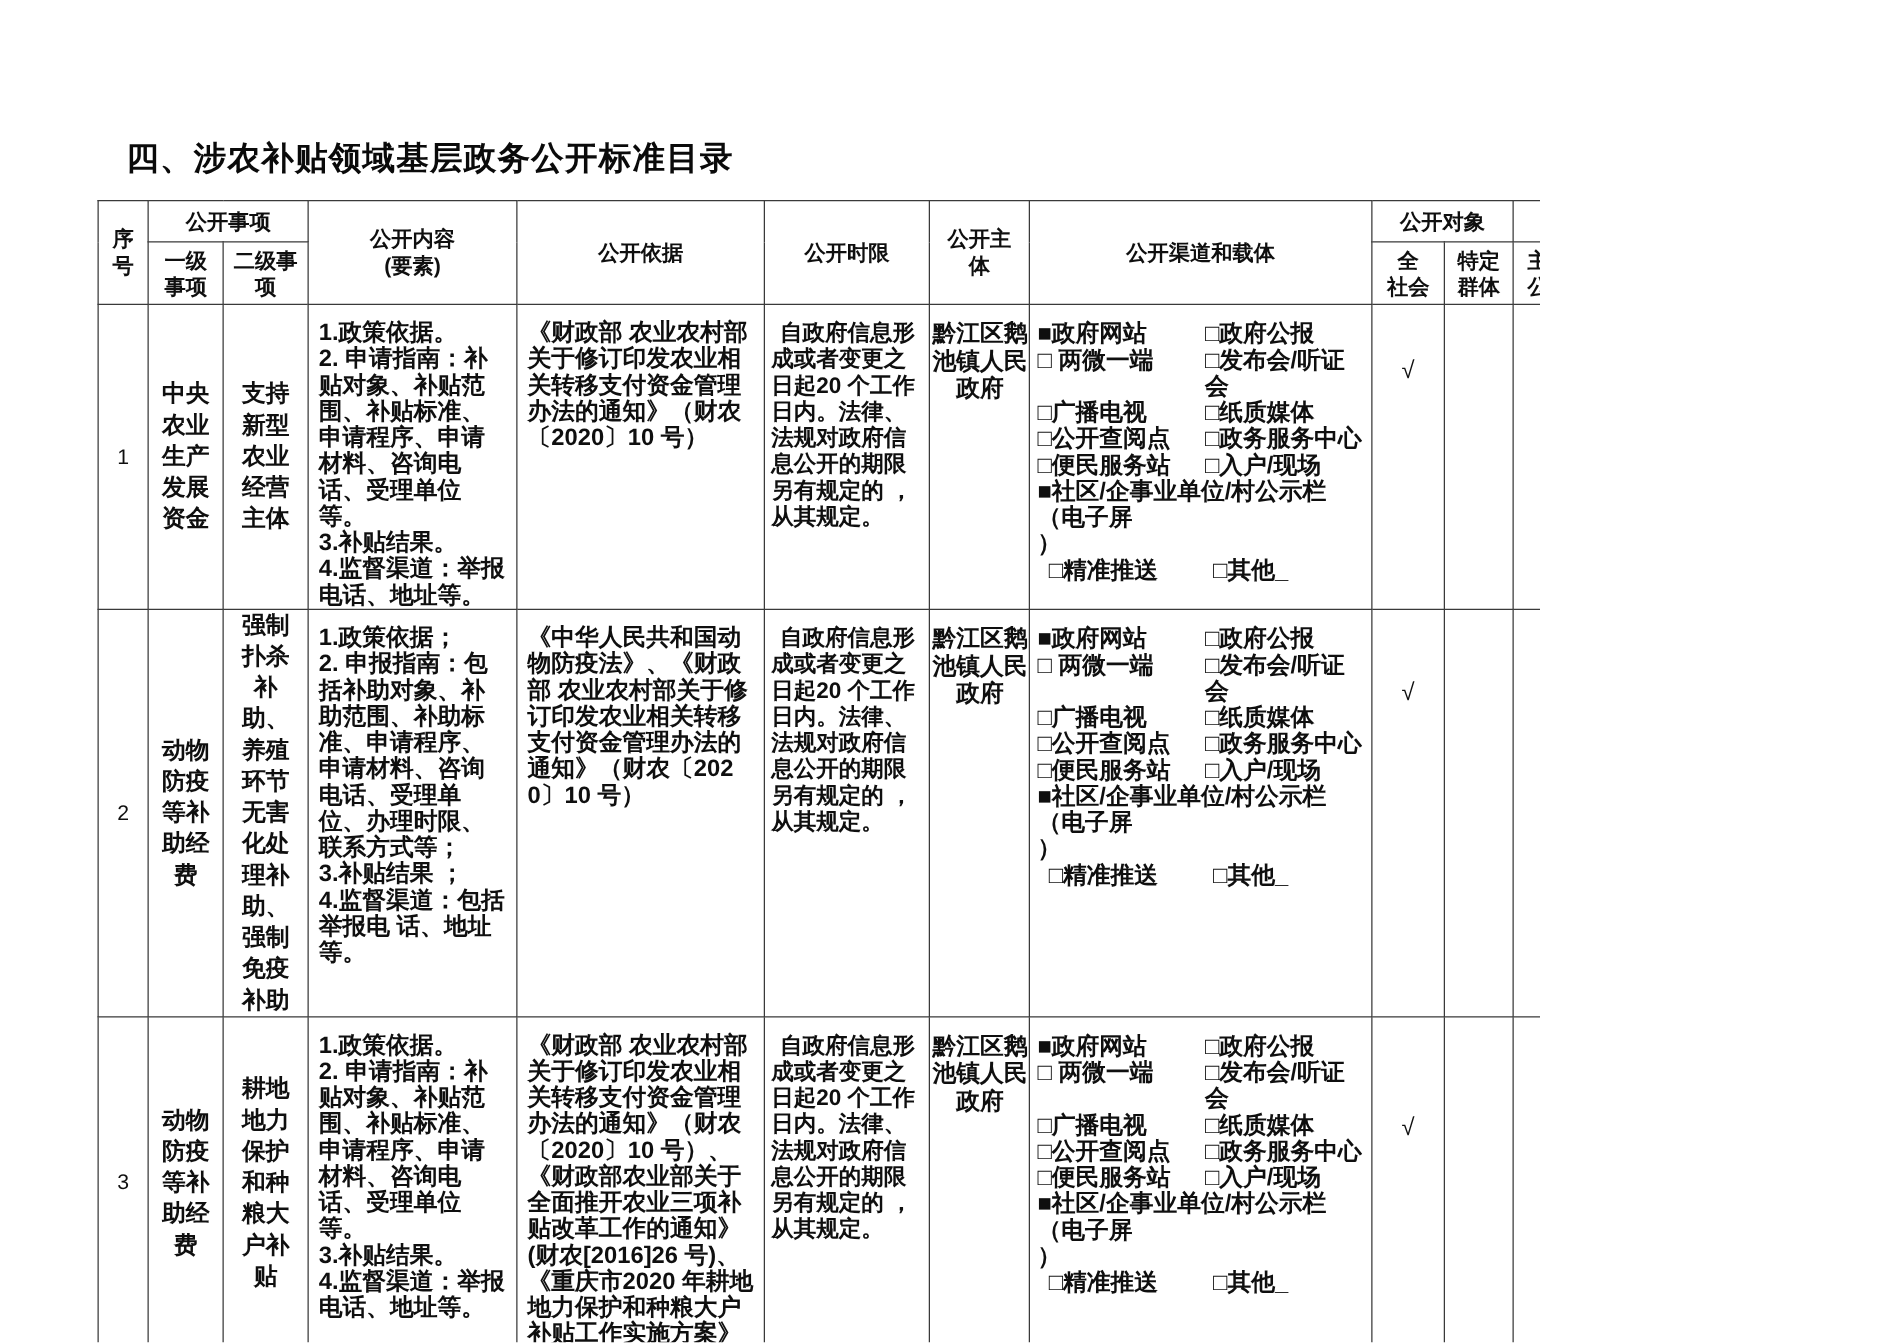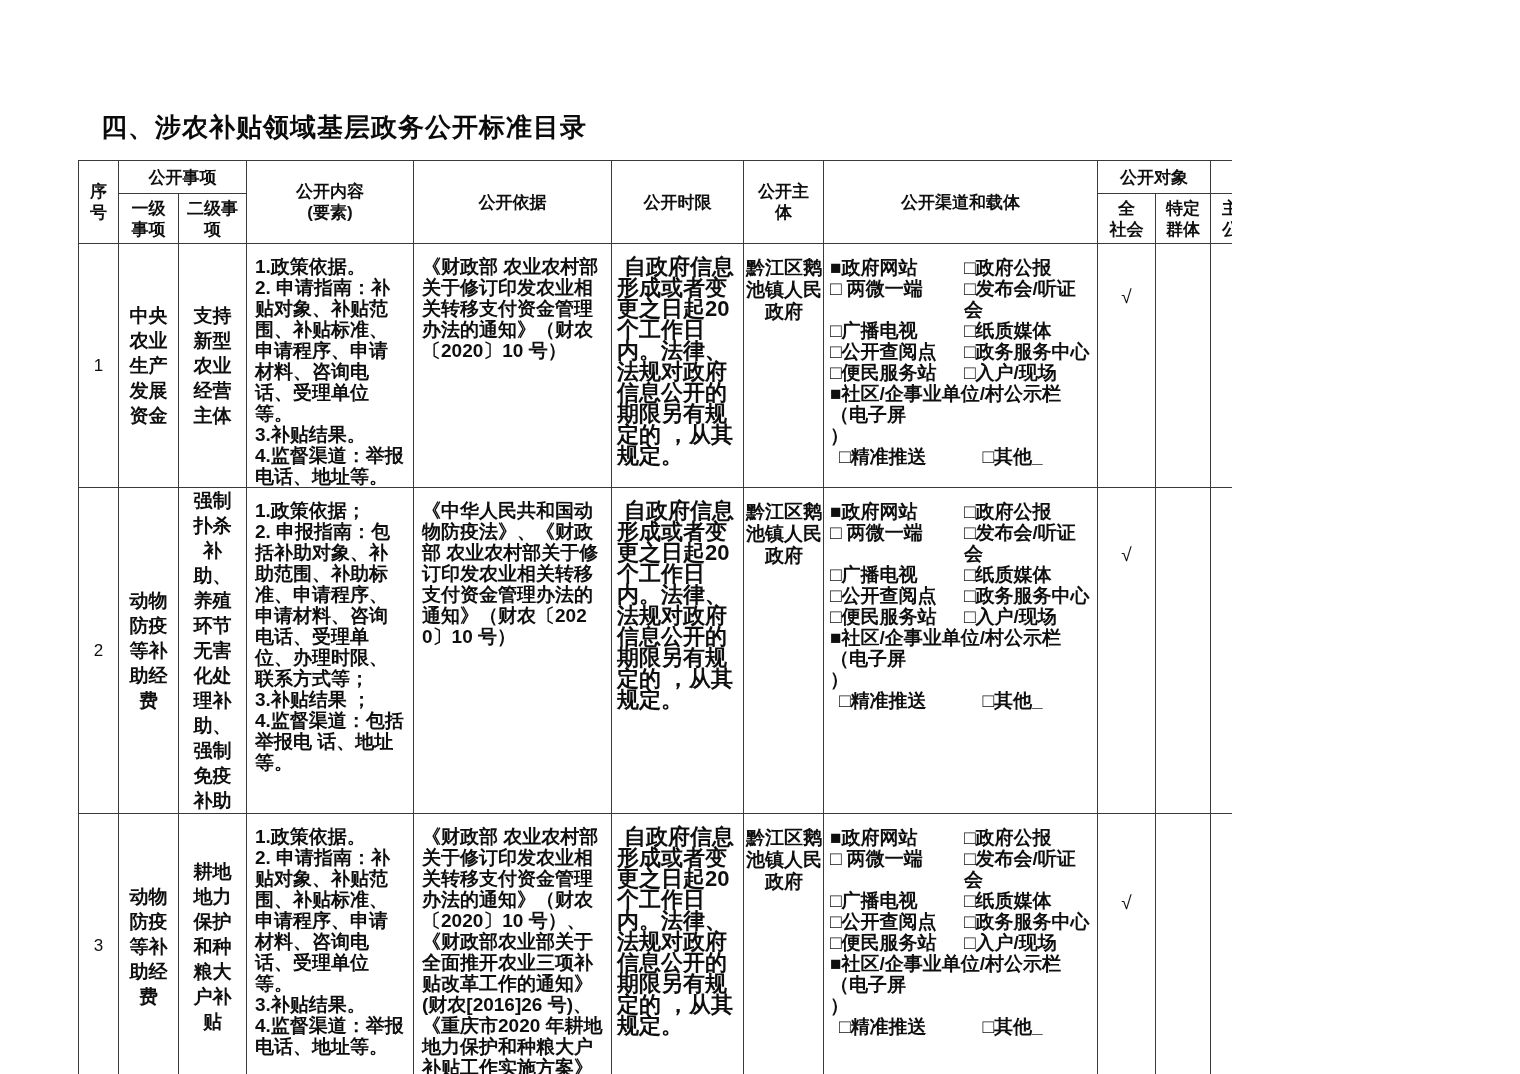--- a/index.html
+++ b/index.html
@@ -9,30 +9,30 @@
             font-family:Liberation Sans, sans-serif;font-weight:bold;color:#0f0f0f;}
   .std th,.std td{border:1px solid #3a3a3a;padding:0;overflow:hidden;box-sizing:border-box;}
   .std th{font-size:17px;text-align:center;vertical-align:middle;line-height:21px;font-weight:bold;padding:0 6px;}
   .std td{font-size:19px;}
   .preline{white-space:pre-line;}
   tr.hA{height:33px;} tr.hB{height:50px;}
   tr.r1{height:204px;} tr.r2{height:235px;} tr.r3{height:256px;}
   td.seq{text-align:center;vertical-align:middle;font-weight:normal;font-size:17px;}
   td.lvl{text-align:center;vertical-align:middle;padding:0 6px;line-height:25px;}
   td.txt{vertical-align:top;text-align:left;padding:12px 8px 0 8px;line-height:21px;white-space:pre-wrap;word-break:break-all;}
-  td.time{padding:12px 4px 0 5px;font-size:22px;text-indent:7px;}
+  td.time{padding:12px 4px 0 5px;font-size:18px;text-indent:7px;}
   td.subj{vertical-align:top;text-align:center;padding:13px 1px 0 2px;line-height:22px;}
   td.chan{vertical-align:top;text-align:left;padding:13px 4px 0 6px;line-height:21px;}
   td.chk{vertical-align:top;text-align:center;font-weight:normal;font-size:19px;}
   tr.r1 td.chk{padding-top:42px;} tr.r2 td.chk{padding-top:56px;} tr.r3 td.chk{padding-top:78px;}
   .ch-row{display:flex;}
   .ch-l{flex:none;width:124px;}
   .ch-r{flex:1;padding-left:10px;}
   .ch-wide{}
-  .ch-bottom{display:flex;gap:56px;padding-left:9px;align-items:flex-end;}
+  .ch-bottom{display:flex;gap:44px;padding-left:9px;align-items:flex-end;}
 </style>
 </head>
 <body>
 
 <div class="page">
   <h1 class="title">四、涉农补贴领域基层政务公开标准目录</h1>
 
   <table class="std">
     <colgroup>
       <col style="width:40px">

